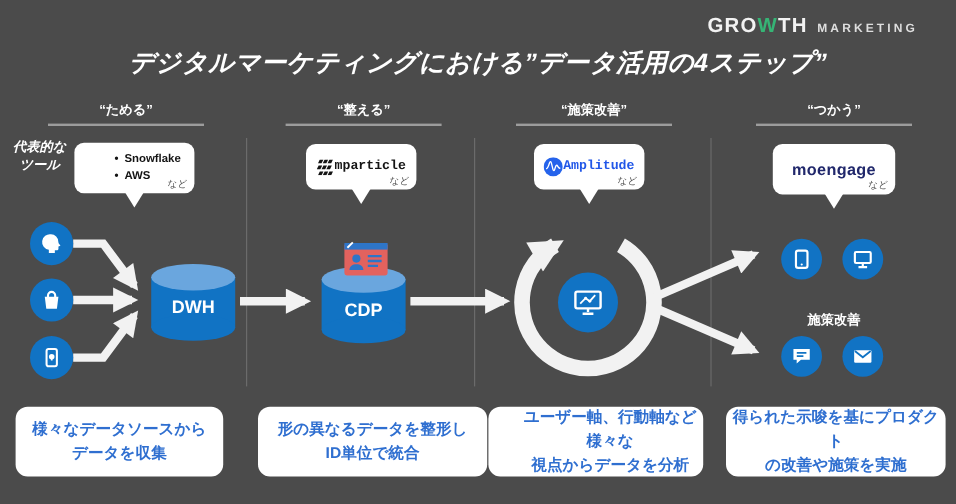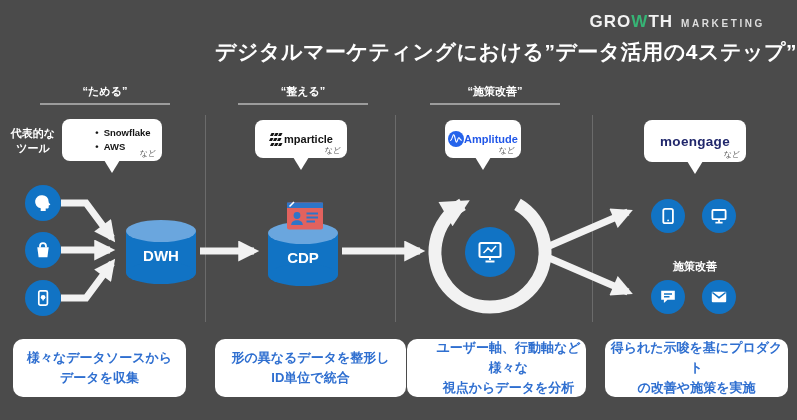--- a/index.html
+++ b/index.html
@@ -9,59 +9,59 @@
     position:relative; width:797px; height:420px; overflow:hidden;
     background:#4b4b4b; margin:0 auto;
   }
   
   .logo{ position:absolute; top:12px; right:32px; display:flex; align-items:baseline;justify-content:flex-end; }
   .logo .main{ color:#f2f2f2; font-weight:bold; font-size:17px; letter-spacing:1px; }
   .logo .main .w{ color:#36b475; }
   .logo .sub{ color:#dedede; font-size:10px; letter-spacing:2.6px; margin-left:8px; font-weight:bold; }
   
   .title{
-    position:absolute; top:38px; left:0; width:100%; text-align:right;
-    color:#fff; font-size:21px; font-weight:bold; letter-spacing:0.5px;
+    position:absolute; top:38px; left:0; width:100%; text-align:center;
+    color:#fff; font-size:21px; font-weight:bold; letter-spacing:0.5px;font-style:italic;
   }
   
   .step-header{
     position:absolute; top:84px; width:130px; text-align:center;
     color:#fff; font-size:11px; font-weight:bold;
     padding-bottom:4px; border-bottom:2px solid #9c9c9c;
   }
   .sh1{left:40px;} .sh2{left:238px;} .sh3{left:430px;} .sh4{left:630px;}
   
   .sep{ position:absolute; top:115px; width:1px; height:207px; background:#6b6b6b; z-index:1; }
   .sep1{left:205px;} .sep2{left:395px;} .sep3{left:592px;}
   
   .side-label{
-    position:absolute; left:4px; top:126px; width:58px; text-align:center;
-    color:#fff; font-size:11px; font-weight:bold; line-height:1.35; white-space:pre-line;
+    position:absolute; left:4px; top:116px; width:58px; text-align:center;
+    color:#fff; font-size:11px; font-weight:bold; line-height:1.35; white-space:pre-line;font-style:italic;
   }
   
   .bubble{
     position:absolute; background:#fff; border-radius:8px; z-index:3;
     display:flex; align-items:center; justify-content:center;
   }
   .bubble .tail{
     position:absolute; bottom:-12px; left:50%; margin-left:-8px;
     width:0; height:0; border-left:8px solid transparent;
     border-right:8px solid transparent; border-top:13px solid #fff;
   }
   .bubble .note{
     position:absolute; right:6px; bottom:2px; color:#555; font-size:8px;
   }
   .b1{ left:62px; top:119px; width:100px; height:42px;padding-left:12px; }
   .b1 ul{ list-style:none; padding-left:10px; }
   .b1 li{ color:#141414; font-size:9.5px; font-weight:bold; line-height:1.45; }
   .b1 li::before{ content:"•"; margin-right:5px; }
   .b2{ left:255px; top:120px; width:92px; height:38px; }
-  .vendor-row{ display:flex; align-items:center; gap:0; }
+  .vendor-row{ display:flex; align-items:center; gap:0;font-family:Liberation Mono, monospace; }
   .b2 .vendor{ color:#141414; font-size:11px; font-weight:bold; }
-  .b3{ left:445px; top:120px; width:76px; height:38px;text-align:right; }
+  .b3{ left:445px; top:120px; width:92px; height:38px;text-align:right; }
   .b3 .vendor{ color:#2157e8; font-size:11px; font-weight:bold; }
   .b4{ left:644px; top:120px; width:102px; height:42px; }
   .b4 .vendor{ color:#20276b; font-size:13.5px; font-weight:bold; letter-spacing:0.3px; }
   
   .blue-circle{
     position:absolute; background:#1173c4; border-radius:50%; z-index:3;
     display:flex; align-items:center; justify-content:center;
   }
   .src{ width:36px; height:36px; left:25px; }
   .src1{ top:185px; } .src2{ top:232px; } .src3{ top:280px; }
@@ -102,20 +102,21 @@
   <div class="logo">
     <span class="main"><span>GRO</span><span class="w">W</span><span>TH</span></span>
     <span class="sub">MARKETING</span>
   </div>
 
   <div class="title">デジタルマーケティングにおける”データ活用の4ステップ”</div>
 
   <div class="step-header sh1">“ためる”</div>
   <div class="step-header sh2">“整える”</div>
   <div class="step-header sh3">“施策改善”</div>
+  <div class="step-header sh4">“つかう”</div>
 
   <div class="sep sep1"></div>
   <div class="sep sep2"></div>
   <div class="sep sep3"></div>
 
   <div class="side-label">代表的な
 ツール</div>
 
   <svg class="arrows" width="797" height="420" viewBox="0 0 797 420">
     <defs>

